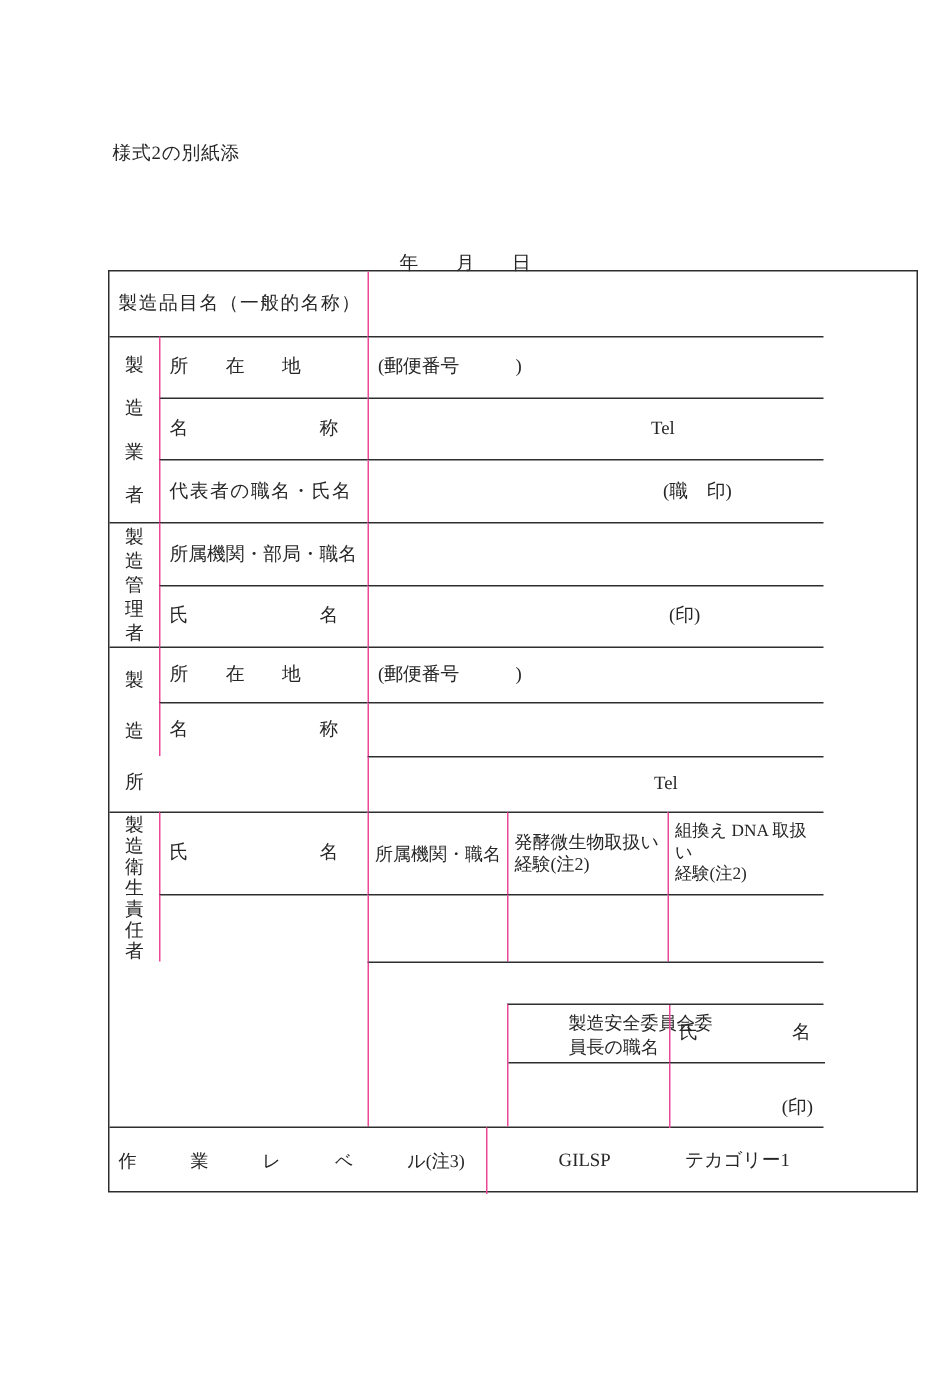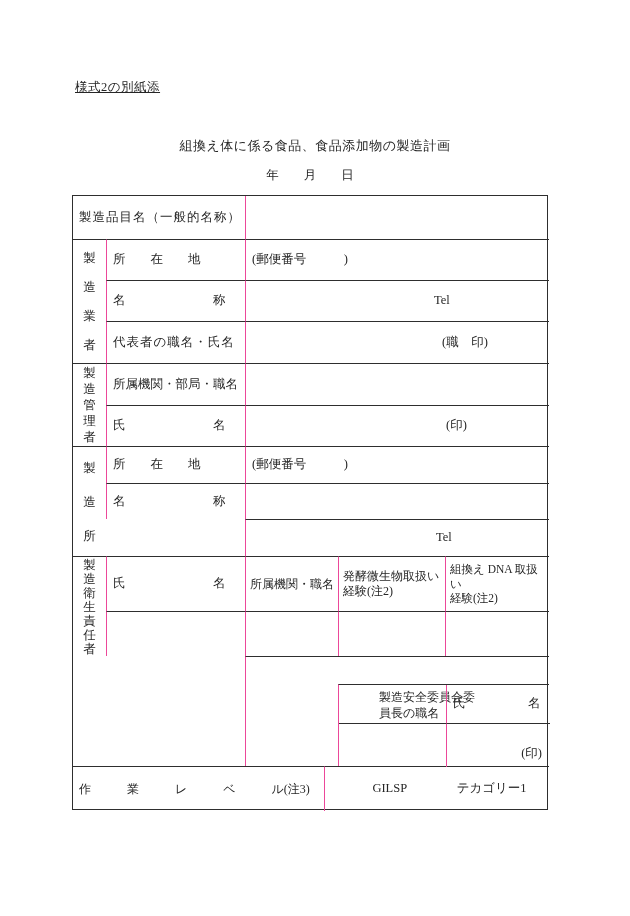--- a/index.html
+++ b/index.html
@@ -1,25 +1,25 @@
 <!DOCTYPE html>
 <html><head>
 <meta charset="utf-8">
 <style>
   html,body{margin:0;padding:0;background:#fff;}
   .page{
     position:relative;width:630px;height:916px;background:#ffffff;
     font-family:"Liberation Serif","DejaVu Serif",serif;
     color:#262626;font-size:12.5px;overflow:hidden;
   }
-  .form-note{position:absolute;left:75px;top:79px;letter-spacing:.5px;text-decoration:underline;}
+  .form-note{position:absolute;left:75px;top:94px;letter-spacing:.5px;}
   .form-title{position:absolute;left:0;top:137px;width:630px;text-align:center;font-size:13px;letter-spacing:.5px;}
   .date-line{position:absolute;left:72px;top:167px;width:476px;text-align:center;}
   .form-table{
-    position:absolute;left:72px;top:195px;width:476px;height:615px;
+    position:absolute;left:72px;top:180px;width:540px;height:615px;
     border:1px solid #2e2e2e;box-sizing:border-box;
   }
   .c{
     position:absolute;box-sizing:border-box;display:flex;align-items:center;
     line-height:1.25;white-space:nowrap;overflow:visible;
   }
   .bt{border-top:1px solid #2e2e2e;}
   .bl{border-left:1px solid #ec4899;}
   .pl6{padding-left:6px;}
   .pl4{padding-left:4px;}
@@ -37,21 +37,20 @@
   .seal-cell{align-items:flex-end;justify-content:flex-end;padding:0 8px 5px 0;}
   .reason{line-height:30px;padding-left:10px;}
   .inner-table{position:absolute;box-sizing:border-box;z-index:2;background:transparent;}
 </style>
 </head>
 <body>
 
 <div class="page">
 
   <div class="form-note">様式2の別紙添</div>
-  <div class="form-title">組換え体に係る食品、食品添加物の製造計画</div>
   <div class="date-line">年　　月　　日</div>
 
   <div class="form-table">
 
     <div class="c pl6 ls1" style="left:0;top:0;width:172px;height:43px;">製造品目名（一般的名称）</div>
     <div class="c bl pl6" style="left:172px;top:0;width:304px;height:43px;"></div>
 
     <div class="c bt vlabel lh29" style="left:0;top:43px;width:33px;height:124px;">製
 造
 業

